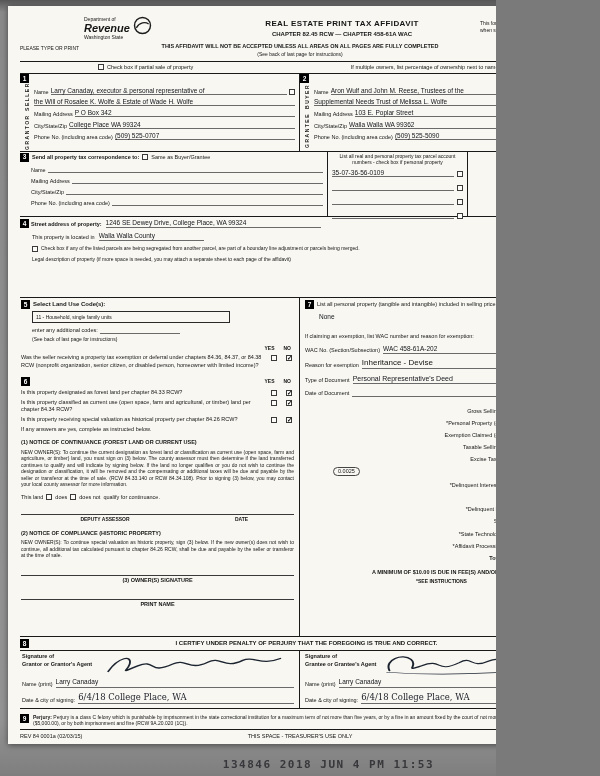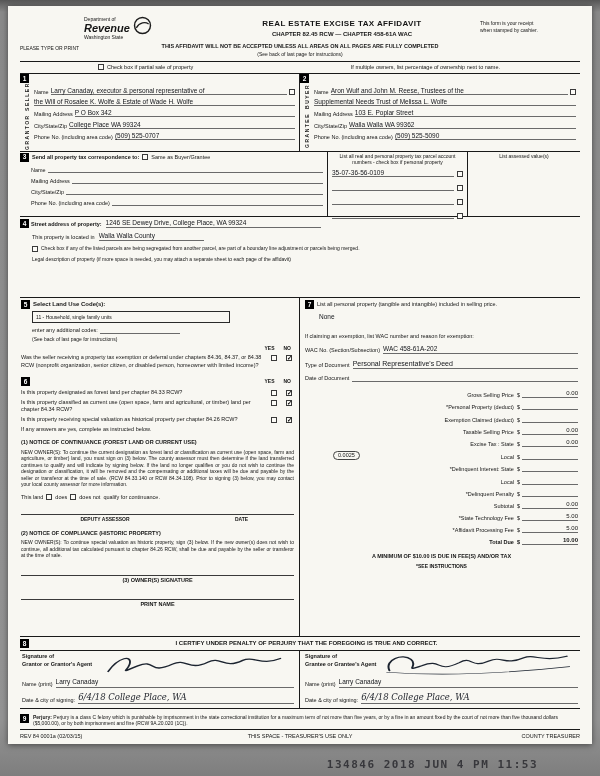--- a/index.html
+++ b/index.html
@@ -1,26 +1,26 @@
 <!DOCTYPE html>
 <html><head>
 <meta charset="utf-8">
 <style>
 html,body{margin:0;padding:0}
 body{width:600px;height:776px;background:#7a7a7a;font-family:"Liberation Sans",sans-serif;color:#151515}
-.scan{position:relative;width:600px;height:776px;overflow:hidden;background:linear-gradient(180deg,#565656 0px,#8a8a8a 12px,#949494 720px,#7e7e7e 776px)}
+.scan{position:relative;width:496px;height:776px;overflow:hidden;background:linear-gradient(180deg,#565656 0px,#8a8a8a 12px,#949494 720px,#7e7e7e 776px)}
 .page{position:absolute;left:8px;top:6px;width:584px;height:738px;box-sizing:border-box;background:#f8f7f2;padding:10px 12px 4px;box-shadow:0 1px 6px rgba(0,0,0,.5);display:flex;flex-direction:column}
 .f{display:flex}.fc{display:flex;align-items:center}.fa{display:flex;align-items:flex-end}
 .g1{flex:1}.b{font-weight:bold}.ctr{text-align:center}
 .t5{font-size:5px;line-height:1.3}.t55{font-size:5.5px;line-height:1.3}.t6{font-size:6px;line-height:1.3}.t8{font-size:8px;line-height:1.2}
 .nbox{display:inline-flex;align-items:center;justify-content:center;width:9px;height:9px;min-width:9px;background:#000;color:#fff;font-size:6.5px;font-weight:bold}
 .cb{display:inline-block;box-sizing:border-box;width:6px;height:6px;min-width:6px;border:1px solid #3a3a3a;background:#fcfbf7;font-size:6.5px;line-height:4.5px;text-align:center;color:#111;font-weight:bold}
 .uv{border-bottom:1px solid #6a6a6a;min-height:7px}
 .typed{font-size:6.5px;color:#13151a}
-.hand{font-family:"DejaVu Serif",serif;font-style:italic;font-size:8.5px;color:#20242c}
+.hand{font-family:"DejaVu Serif",serif;font-size:8.5px;color:#20242c}
 .serifv{font-family:"Liberation Serif",serif}
 .flbl{font-size:5.5px;white-space:nowrap;margin-right:2px}
 .vlabel{writing-mode:vertical-rl;transform:rotate(180deg);font-size:5px;font-weight:bold;letter-spacing:1.5px;width:11px;display:flex;align-items:center;justify-content:center;gap:4px;color:#222}
 .party{width:50%;display:flex;position:relative;padding:10px 4px 3px 1px;box-sizing:border-box}
 .fields .fa{margin-top:3.2px}
 .yn{display:flex;justify-content:flex-end;gap:9px;padding-right:3px;font-size:5px;font-weight:bold}
 .qrow{display:flex;align-items:flex-start;margin-top:3px}
 .qrow .qtxt{flex:1;padding-right:6px}
 .cbs{display:flex;gap:9px;padding-right:2px;margin-top:1px}
 .frw{display:flex;justify-content:flex-end;align-items:flex-end;margin-top:4.2px}
@@ -44,21 +44,21 @@
         <div class="t5">Department of</div>
         <div style="font-size:11px;font-weight:bold;font-style:italic;line-height:1">Revenue</div>
         <div class="t5">Washington State</div>
       </div>
       <svg width="19" height="19" viewBox="0 0 20 20">
             <circle cx="10" cy="10" r="8.4" fill="none" stroke="#1d1d1d" stroke-width="1.5"></circle>
             <path d="M3.5 12.5 C7 6.5 13 6 16.5 8.5" fill="none" stroke="#1d1d1d" stroke-width="1.3"></path>
           </svg>
     </div>
     <div class="g1 ctr" style="padding-top:3px">
-      <div class="t8 b" style="letter-spacing:.4px">REAL ESTATE EXCISE TAX AFFIDAVIT</div>
+      <div class="t8 b" style="letter-spacing:.4px">REAL ESTATE PRINT TAX AFFIDAVIT</div>
       <div class="t6 b" style="margin-top:2px">CHAPTER 82.45 RCW — CHAPTER 458-61A WAC</div>
     </div>
     <div class="t5" style="width:100px;padding-top:4px">
       <div>This form is your receipt</div>
       <div>when stamped by cashier.</div>
     </div>
   </div>
 
   <div style="position:relative;margin-top:1px">
     <span class="t5" style="position:absolute;left:0;top:2px">PLEASE TYPE OR PRINT</span>
@@ -287,20 +287,24 @@
         <span class="nbox">7</span>
         <div class="t55 g1" style="padding-top:1px">List all personal property (tangible and intangible) included in selling price.</div>
       </div>
       <div class="typed" style="margin:4px 0 0 14px">None</div>
       <div style="height:13px"></div>
       <div class="t55">If claiming an exemption, list WAC number and reason for exemption:</div>
       <div class="fa t55" style="margin-top:4px">
         <span>WAC No. (Section/Subsection)</span>
         <span class="uv typed g1" style="margin-left:3px">WAC 458-61A-202</span>
       </div>
+      <div class="fa t55" style="margin-top:4px">
+        <span>Reason for exemption</span>
+        <span class="uv g1" style="margin-left:3px;font-size:8px">Inheritance - Devise</span>
+      </div>
       <div class="fa t55" style="margin-top:5px">
         <span>Type of Document</span>
         <span class="uv typed g1" style="margin-left:3px;font-size:7px">Personal Representative's Deed</span>
       </div>
       <div class="fa t55" style="margin-top:5px">
         <span>Date of Document</span>
         <span class="uv g1" style="margin-left:3px"></span>
       </div>
       <div style="height:4px"></div>
 

